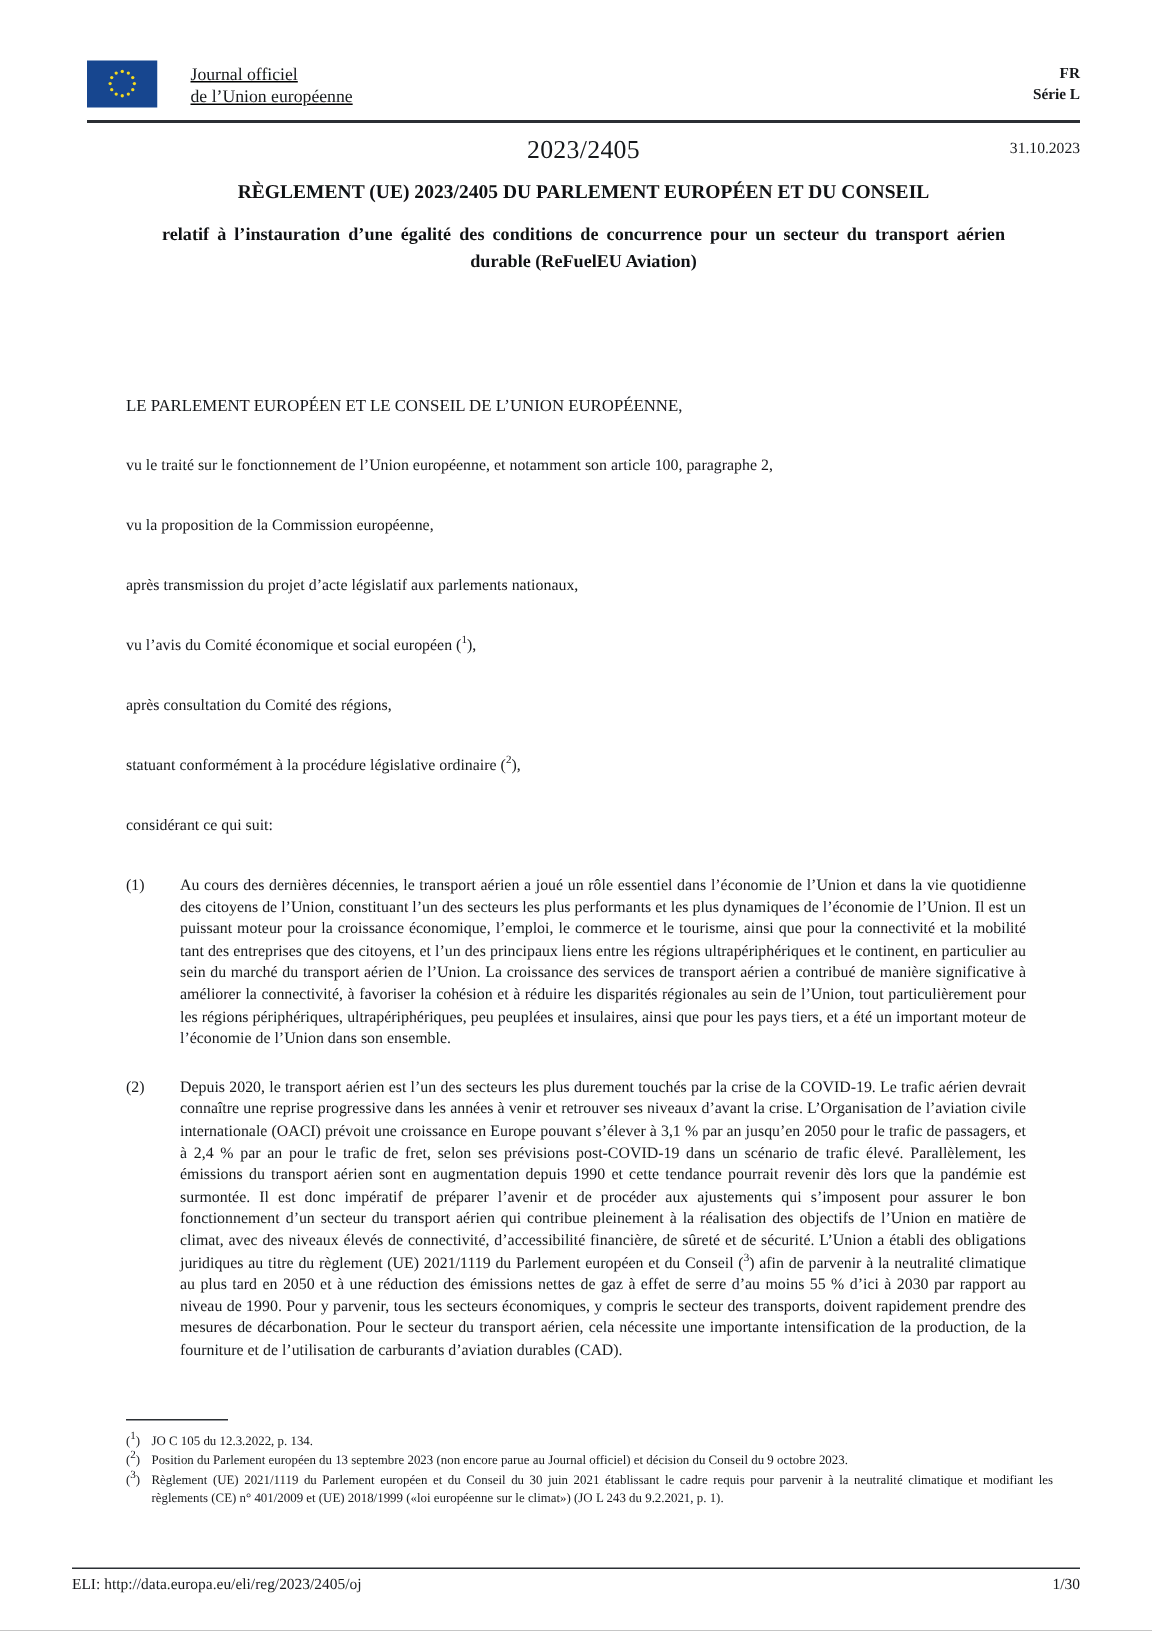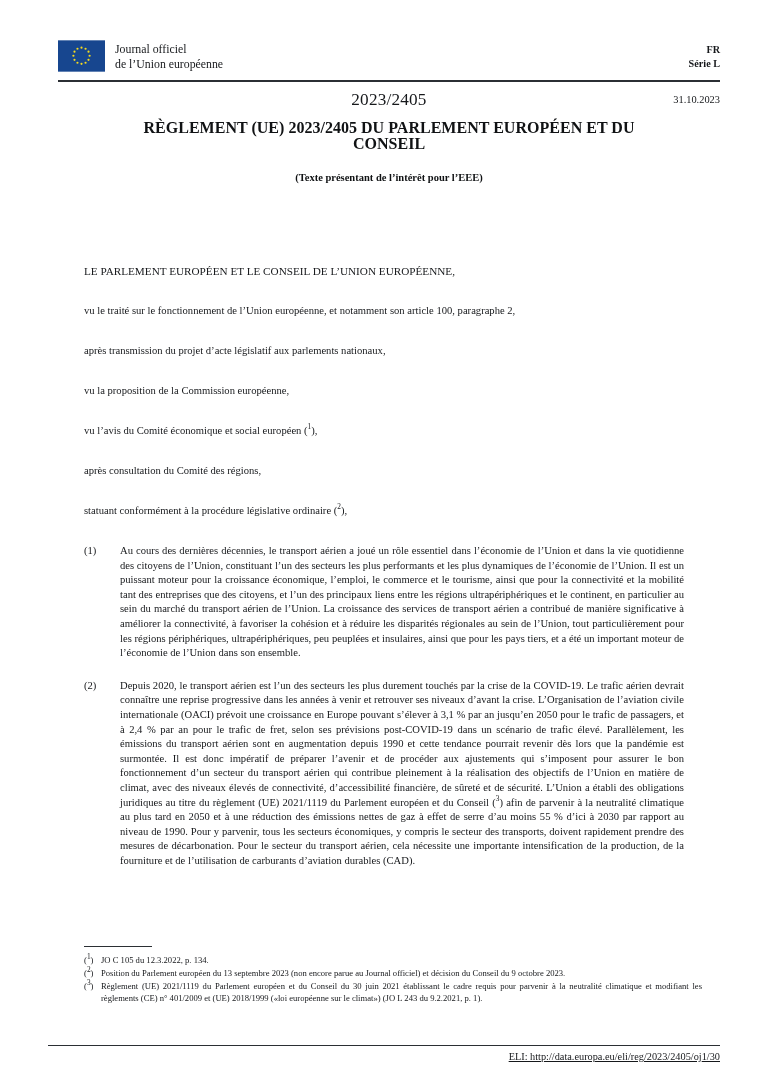--- a/index.html
+++ b/index.html
@@ -29,21 +29,22 @@
     height: 40px;
   }
   .masthead-inner {
     display: flex;
     align-items: flex-start;
     justify-content: space-between;
   }
   .brand {
     display: flex;
     align-items: center;
-    gap: 10px;
+    gap: 22px;
+    text-decoration: underline;
   }
   .eu-flag {
     width: 47px;
     height: 32px;
     display: block;
     flex: none;
   }
   .brand-text {
     font-family: "Liberation Serif", "DejaVu Serif", serif;
     font-size: 11.8px;
@@ -98,21 +99,21 @@
   
   .titleblock {
     position: absolute;
     left: 108px;
     right: 98px;
     top: 120px;
     text-align: center;
     color: #101214;
   }
   .title-main {
-    font-size: 16px;
+    font-size: 13px;
     font-weight: bold;
     line-height: 16px;
     letter-spacing: 0.02px;
   }
   .title-date {
     font-size: 12.1px;
     font-weight: bold;
     margin-top: 11px;
   }
   .title-sub {
@@ -214,25 +215,24 @@
     top: 1045px;
     height: 0;
     border-top: 1.4px solid #2b2f34;
   }
   .footer {
     position: absolute;
     left: 48px;
     right: 48px;
     top: 1051px;
     display: flex;
-    justify-content: flex-end;
+    justify-content: space-between;
     align-items: baseline;
     font-size: 10.3px;
     color: #16181b;
-    text-decoration: underline;
   }
 </style>
 </head>
 <body>
 
 <div class="page">
 
   <div class="masthead">
     <div class="masthead-inner">
       <div class="brand">
@@ -266,37 +266,38 @@
   </div>
   <div class="rule-thick"></div>
 
   <div class="docnum-row">
     <div class="docnum">2023/2405</div>
     <div class="docdate">31.10.2023</div>
   </div>
 
   <div class="titleblock">
     <div class="title-main">RÈGLEMENT (UE) 2023/2405 DU PARLEMENT EUROPÉEN ET DU CONSEIL</div>
-    <div class="title-eea">(Texte présentant de l’intérêt pour l’EEE)</div>
+    <div class="title-sub">relatif à l’instauration d’une égalité des conditions de concurrence pour un secteur du transport aérien durable (ReFuelEU Aviation)</div>
   </div>
 
   <div class="body">
 
     <div class="preamble-line caps">LE PARLEMENT EUROPÉEN ET LE CONSEIL DE L’UNION EUROPÉENNE,</div>
 
     <div class="preamble-line">vu le traité sur le fonctionnement de l’Union européenne, et notamment son article 100, paragraphe 2,</div>
+    <div class="preamble-line">vu la proposition de la Commission européenne,</div>
     <div class="preamble-line">après transmission du projet d’acte législatif aux parlements nationaux,</div>
-    <div class="preamble-line">vu la proposition de la Commission européenne,</div>
 
     <div class="preamble-line"><span>vu l’avis du Comité économique et social européen (</span><span class="sup">1</span><span>),</span></div>
 
     <div class="preamble-line">après consultation du Comité des régions,</div>
 
     <div class="preamble-line"><span>statuant conformément à la procédure législative ordinaire (</span><span class="sup">2</span><span>),</span></div>
 
+    <div class="preamble-line">considérant ce qui suit:</div>
 
     <div class="recital">
       <div class="recital-num">(1)</div>
       <div class="recital-text">Au cours des dernières décennies, le transport aérien a joué un rôle essentiel dans l’économie de l’Union et dans la vie quotidienne des citoyens de l’Union, constituant l’un des secteurs les plus performants et les plus dynamiques de l’économie de l’Union. Il est un puissant moteur pour la croissance économique, l’emploi, le commerce et le tourisme, ainsi que pour la connectivité et la mobilité tant des entreprises que des citoyens, et l’un des principaux liens entre les régions ultrapériphériques et le continent, en particulier au sein du marché du transport aérien de l’Union. La croissance des services de transport aérien a contribué de manière significative à améliorer la connectivité, à favoriser la cohésion et à réduire les disparités régionales au sein de l’Union, tout particulièrement pour les régions périphériques, ultrapériphériques, peu peuplées et insulaires, ainsi que pour les pays tiers, et a été un important moteur de l’économie de l’Union dans son ensemble.</div>
     </div>
 
     <div class="recital">
       <div class="recital-num">(2)</div>
       <div class="recital-text"><span>Depuis 2020, le transport aérien est l’un des secteurs les plus durement touchés par la crise de la COVID-19. Le trafic aérien devrait connaître une reprise progressive dans les années à venir et retrouver ses niveaux d’avant la crise. L’Organisation de l’aviation civile internationale (OACI) prévoit une croissance en Europe pouvant s’élever à 3,1 % par an jusqu’en 2050 pour le trafic de passagers, et à 2,4 % par an pour le trafic de fret, selon ses prévisions post-COVID-19 dans un scénario de trafic élevé. Parallèlement, les émissions du transport aérien sont en augmentation depuis 1990 et cette tendance pourrait revenir dès lors que la pandémie est surmontée. Il est donc impératif de préparer l’avenir et de procéder aux ajustements qui s’imposent pour assurer le bon fonctionnement d’un secteur du transport aérien qui contribue pleinement à la réalisation des objectifs de l’Union en matière de climat, avec des niveaux élevés de connectivité, d’accessibilité financière, de sûreté et de sécurité. L’Union a établi des obligations juridiques au titre du règlement (UE) 2021/1119 du Parlement européen et du Conseil (</span><span class="sup">3</span><span>) afin de parvenir à la neutralité climatique au plus tard en 2050 et à une réduction des émissions nettes de gaz à effet de serre d’au moins 55 % d’ici à 2030 par rapport au niveau de 1990. Pour y parvenir, tous les secteurs économiques, y compris le secteur des transports, doivent rapidement prendre des mesures de décarbonation. Pour le secteur du transport aérien, cela nécessite une importante intensification de la production, de la fourniture et de l’utilisation de carburants d’aviation durables (CAD).</span></div>
     </div>

